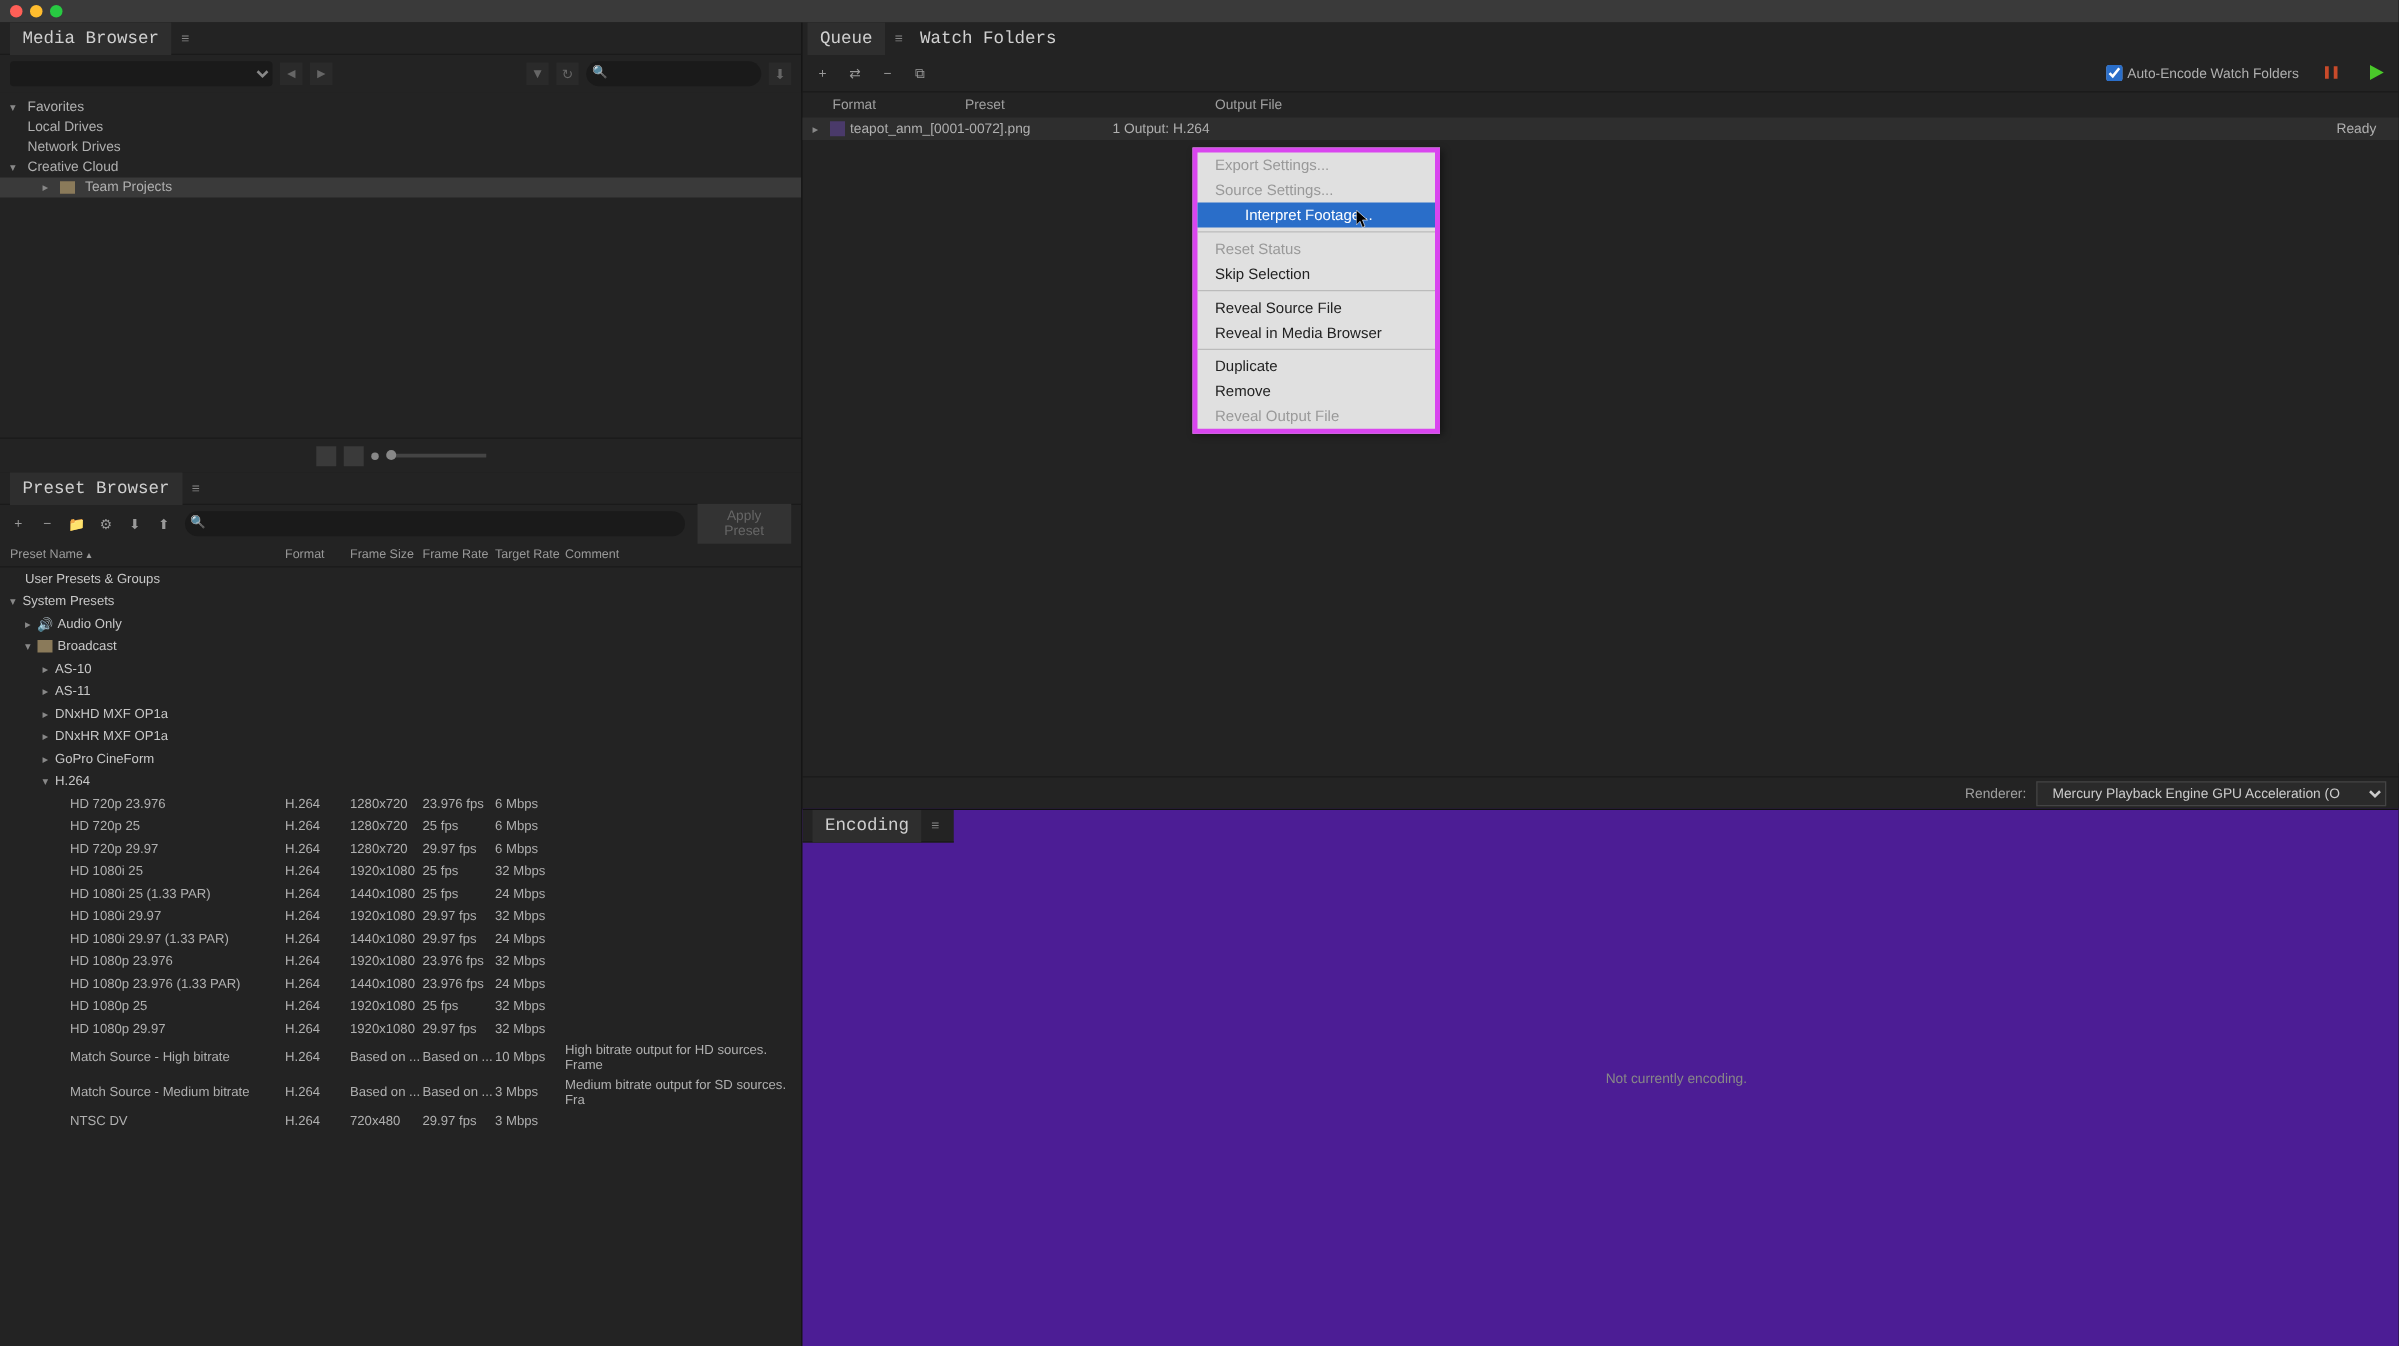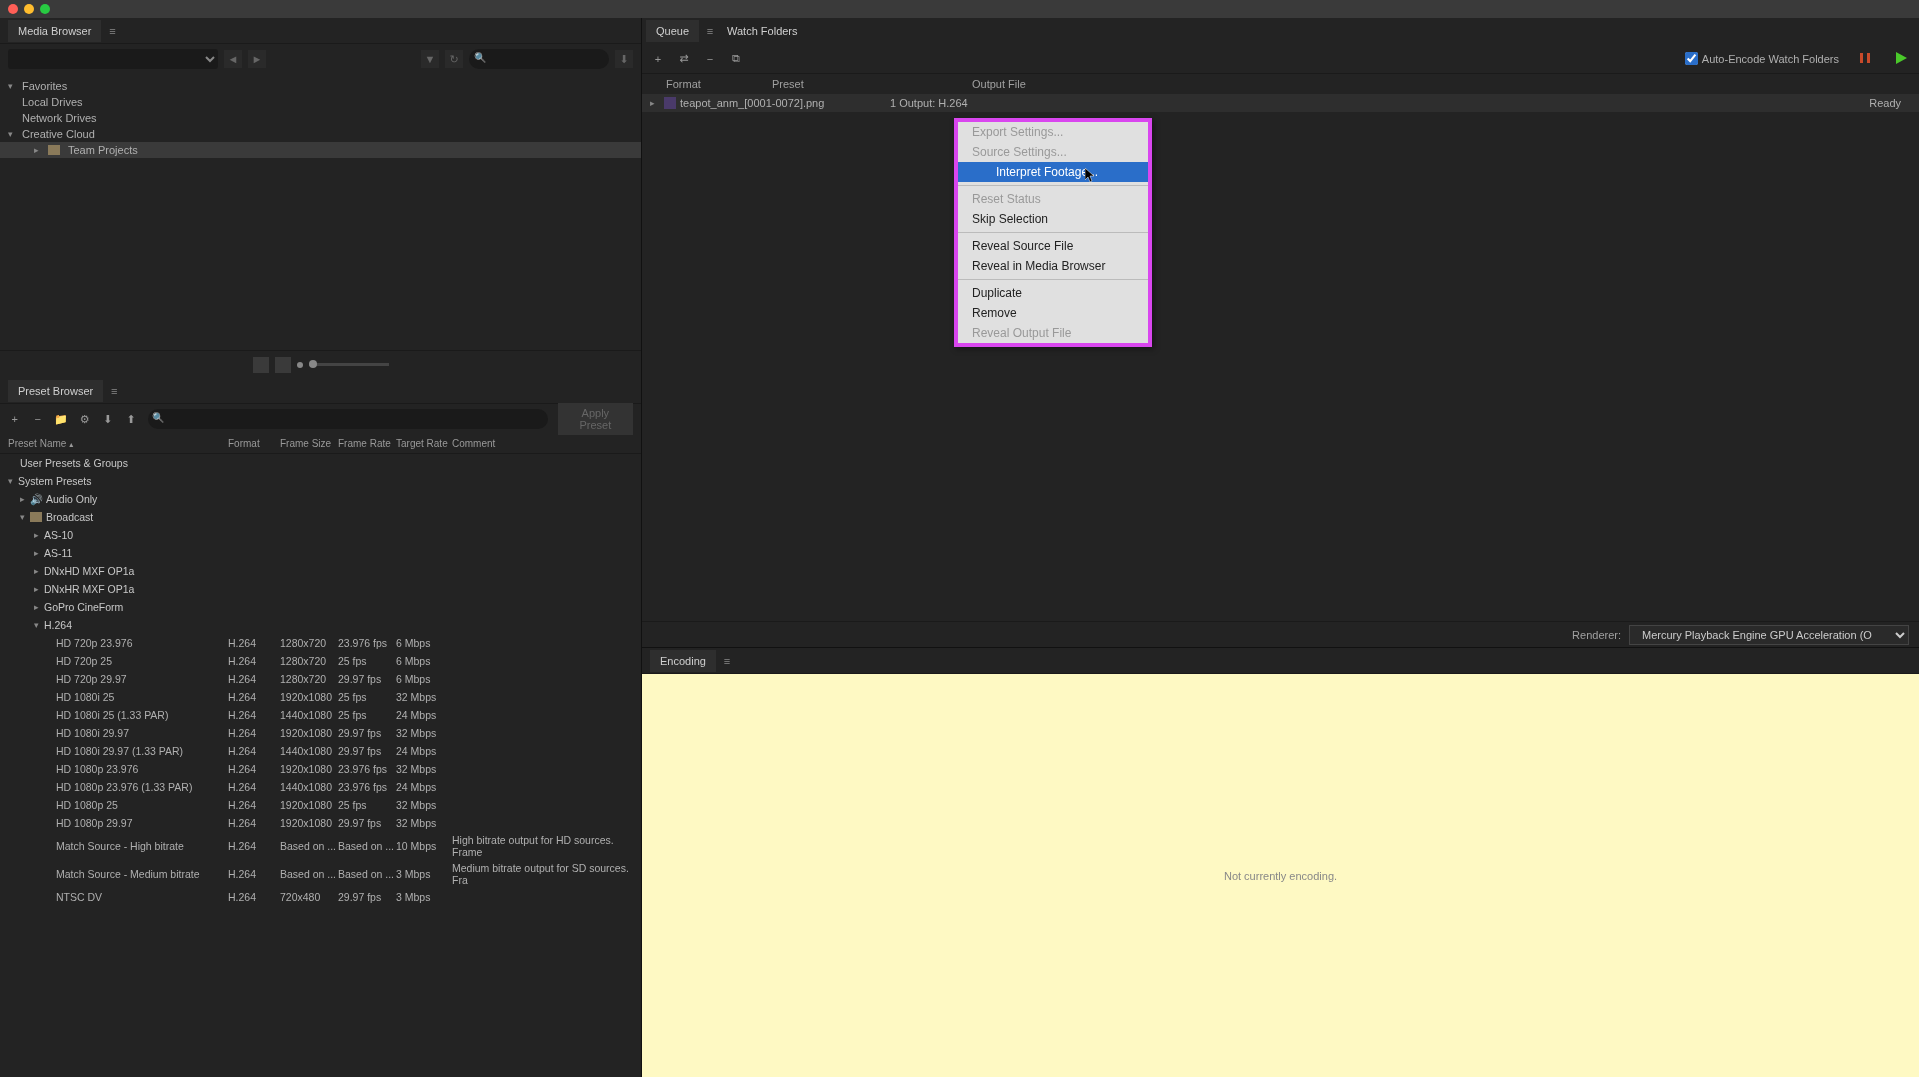--- a/index.html
+++ b/index.html
@@ -9,21 +9,21 @@
 .traffic-light { width: 10px; height: 10px; border-radius: 50%; }
 .tl-red { background: #ff5f57; }
 .tl-yellow { background: #ffbd2e; }
 .tl-green { background: #28ca42; }
 
 .main-layout { display: flex; height: calc(100% - 18px); }
 .left-panel { width: 642px; display: flex; flex-direction: column; border-right: 1px solid #111; }
 .right-panel { flex: 1; display: flex; flex-direction: column; }
 
 .panel-header { height: 26px; background: #232323; display: flex; align-items: center; padding: 0 8px; border-bottom: 1px solid #1a1a1a; }
-.panel-tab { padding: 5px 10px; color: #d0d0d0; font-size: 11px; cursor: pointer; }
+.panel-tab { padding: 5px 10px; color: #d0d0d0; font-size: 14px; cursor: pointer; font-family: Liberation Mono, monospace; }
 .panel-tab.active { background: #2e2e2e; }
 .panel-tab-close { width: 14px; height: 14px; display: inline-flex; align-items: center; justify-content: center; margin-left: 4px; color: #888; }
 
 
 .media-browser { height: 360px; display: flex; flex-direction: column; background: #232323; }
 .mb-toolbar { height: 30px; display: flex; align-items: center; padding: 0 8px; gap: 6px; }
 .mb-dropdown { flex: 0 0 210px; height: 20px; background: #1a1a1a; border: none; color: #888; border-radius: 3px; }
 .mb-nav-btn { width: 18px; height: 18px; background: #2a2a2a; display: flex; align-items: center; justify-content: center; color: #666; }
 .mb-search-input { width: 140px; height: 20px; background: #1a1a1a; border: none; padding: 0 18px 0 6px; color: #ccc; border-radius: 10px; }
 
@@ -87,21 +87,21 @@
 .q-arrow { width: 10px; color: #888; font-size: 9px; margin-right: 4px; }
 .q-ae-icon { width: 12px; height: 12px; background: #4a3a6a; margin-right: 4px; }
 .q-filename { width: 210px; overflow: hidden; text-overflow: ellipsis; white-space: nowrap; }
 .q-output { flex: 1; }
 .q-status-text { width: 120px; text-align: right; padding-right: 10px; }
 
 .renderer-bar { height: 26px; display: flex; align-items: center; justify-content: flex-end; padding: 0 10px; gap: 8px; border-top: 1px solid #1a1a1a; font-size: 11px; color: #a0a0a0; }
 .renderer-select { background: #2a2a2a; border: 1px solid #444; color: #ccc; padding: 2px 20px 2px 8px; font-size: 11px; width: 280px; }
 
 
-.encoding-panel { height: 430px; display: flex; flex-direction: column; background: #fef9c3; border-top: 1px solid #111; }
+.encoding-panel { height: 430px; display: flex; flex-direction: row; background: #4c1d95; border-top: 1px solid #111; }
 .encoding-content { flex: 1; display: flex; align-items: center; justify-content: center; color: #888; font-size: 11px; }
 
 
 .context-menu { position: absolute; top: 118px; left: 954px; width: 198px; background: #e0e0e0; border: 4px solid #d946ef; box-shadow: 2px 2px 6px rgba(0,0,0,0.4); z-index: 1000; font-size: 12px; }
 .ctx-item { padding: 3px 14px; color: #222; cursor: pointer; }
 .ctx-item.disabled { color: #999; }
 .ctx-item.highlighted { background: #2a6ec9; color: #fff; padding-left: 38px; }
 .ctx-sep { height: 1px; background: #bbb; margin: 3px 0; }
 
 .cursor-arrow { position: absolute; top: 168px; left: 1085px; width: 12px; height: 16px; z-index: 1001; pointer-events: none; }

